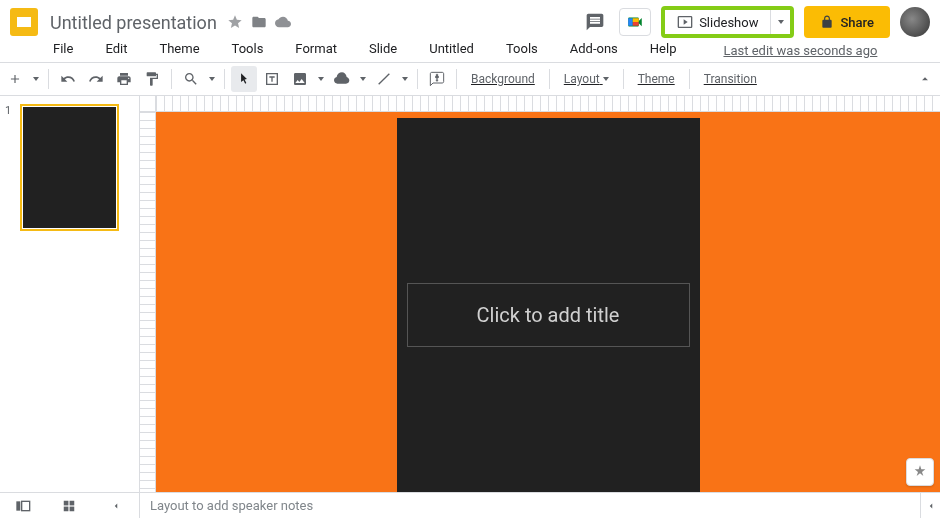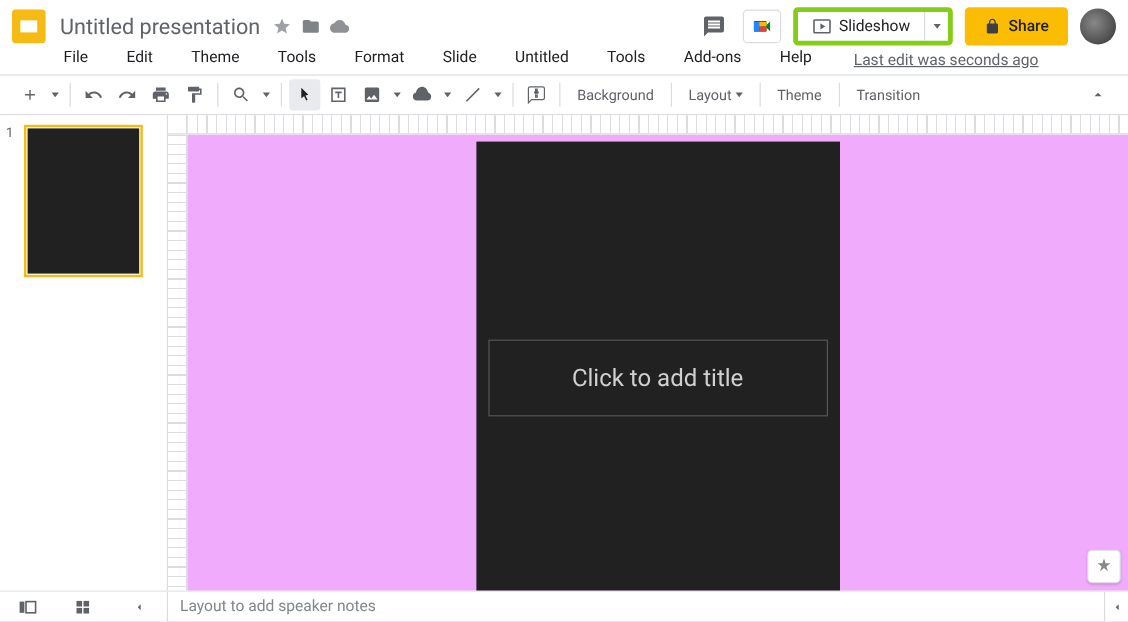--- a/index.html
+++ b/index.html
@@ -15,41 +15,41 @@
     .comment-btn { width: 28px; height: 28px; display: flex; align-items: center; justify-content: center; }
     .meet-btn { width: 32px; height: 28px; border-radius: 4px; display: flex; align-items: center; justify-content: center; border: 1px solid #dadce0;}
     .slideshow-wrap { display: flex; align-items: center; border: 4px solid #84cc16; border-radius: 4px; height: 32px; }
     .slideshow-btn { display: flex; align-items: center; gap: 6px; padding: 0 12px; height: 100%; font-size: 13px; }
     .slideshow-drop { border-left: 1px solid #dadce0; width: 20px; height: 100%; display: flex; align-items: center; justify-content: center; }
     .share-btn { background: #fbbc04; border-radius: 4px; padding: 0 16px; height: 32px; display: flex; align-items: center; gap: 6px; font-weight: 500; font-size: 13px; }
     .avatar { width: 30px; height: 30px; border-radius: 50%; background: radial-gradient(circle at 40% 40%, #888, #333); }
     
     .menubar { display: flex; align-items: flex-end; padding: 0 18px 4px 46px; gap: 18px; height: 22px; }
     .menu-item { padding: 2px 7px; font-size: 13px; color: #202124; border-radius: 3px; }
-    .last-edit { color: #5f6368; text-decoration: underline; font-size: 13px; margin-left: 10px; }
-    
-    .toolbar { display: flex; align-items: center; border-top: 1px solid #dadce0; border-bottom: 1px solid #dadce0; height: 34px; padding: 0 12px; gap: 2px; }
+    .last-edit { color: #5f6368; text-decoration: underline; font-size: 13px; margin-left: 22px; }
+    
+    .toolbar { display: flex; align-items: center; border-top: 1px solid #dadce0; border-bottom: 1px solid #dadce0; height: 34px; padding: 0 2px; gap: 2px; text-decoration: underline; }
     .tool { width: 26px; height: 26px; display: flex; align-items: center; justify-content: center; border-radius: 3px; }
     .tool-drop { width: 12px; display: flex; align-items: center; justify-content: center; }
     .tsep { width: 1px; height: 20px; background: #dadce0; margin: 0 4px; }
     .tool.active { background: #e8eaed; }
     .tool-text { padding: 0 8px; font-size: 12px; color: #5f6368; height: 26px; display: flex; align-items: center; }
     .collapse-arrow { margin-left: auto; }
     
     .main { display: flex; height: calc(518px - 40px - 22px - 34px - 26px); }
     .thumb-panel { width: 140px; background: #fff; border-right: 1px solid #dadce0; padding: 8px 5px; display: flex; }
     .thumb-num { font-size: 11px; color: #5f6368; margin-right: 3px; width: 12px; }
     .thumb { width: 99px; height: 127px; border: 2px solid #f5ba14; background: #fff; padding: 1px; }
     .thumb-inner { width: 100%; height: 100%; background: #212121; }
     
     .canvas-wrap { flex: 1; position: relative; display: flex; }
     .ruler-corner { position: absolute; top: 0; left: 0; width: 16px; height: 16px; background: #fff; border-right: 1px solid #dadce0; border-bottom: 1px solid #dadce0; z-index: 2;}
     .ruler-h { position: absolute; top: 0; left: 16px; right: 0; height: 16px; background: #fff; border-bottom: 1px solid #dadce0; background-image: repeating-linear-gradient(to right, #dadce0 0, #dadce0 1px, transparent 1px, transparent 8px); z-index:1;}
     .ruler-v { position: absolute; top: 16px; left: 0; bottom: 0; width: 16px; background: #fff; border-right: 1px solid #dadce0; background-image: repeating-linear-gradient(to bottom, #dadce0 0, #dadce0 1px, transparent 1px, transparent 8px); z-index:1;}
-    .canvas-area { position: absolute; top: 16px; left: 16px; right: 0; bottom: 0; background: #f0abfc; display: flex; justify-content: center; align-items: flex-start; padding-top: 6px; overflow: hidden;}
+    .canvas-area { position: absolute; top: 16px; left: 16px; right: 0; bottom: 0; background: #f97316; display: flex; justify-content: center; align-items: flex-start; padding-top: 6px; overflow: hidden;}
     .slide { width: 303px; height: 394px; background: #212121; position: relative; }
     .title-box { position: absolute; top: 165px; left: 10px; right: 10px; height: 64px; border: 1px solid #555; display: flex; align-items: center; justify-content: center; }
     .title-box span { color: #d0d0d0; font-size: 20px; }
     .explore { position: absolute; bottom: 6px; right: 6px; width: 28px; height: 28px; background: #fff; border: 1px solid #dadce0; border-radius: 4px; box-shadow: 0 1px 2px rgba(0,0,0,0.15); display: flex; align-items: center; justify-content: center;}
     
     .footer { height: 26px; display: flex; align-items: stretch; border-top: 1px solid #dadce0; }
     .view-btns { width: 140px; display: flex; align-items: center; justify-content: space-around; border-right: 1px solid #dadce0; }
     .view-btn { width: 24px; height: 20px; display: flex; align-items: center; justify-content: center; }
     .notes { flex: 1; padding: 4px 10px; font-size: 13px; color: #80868b; display:flex; align-items:center;}
     .tab-arrow { width: 20px; display: flex; align-items: center; justify-content: center; border-left: 1px solid #dadce0; }

